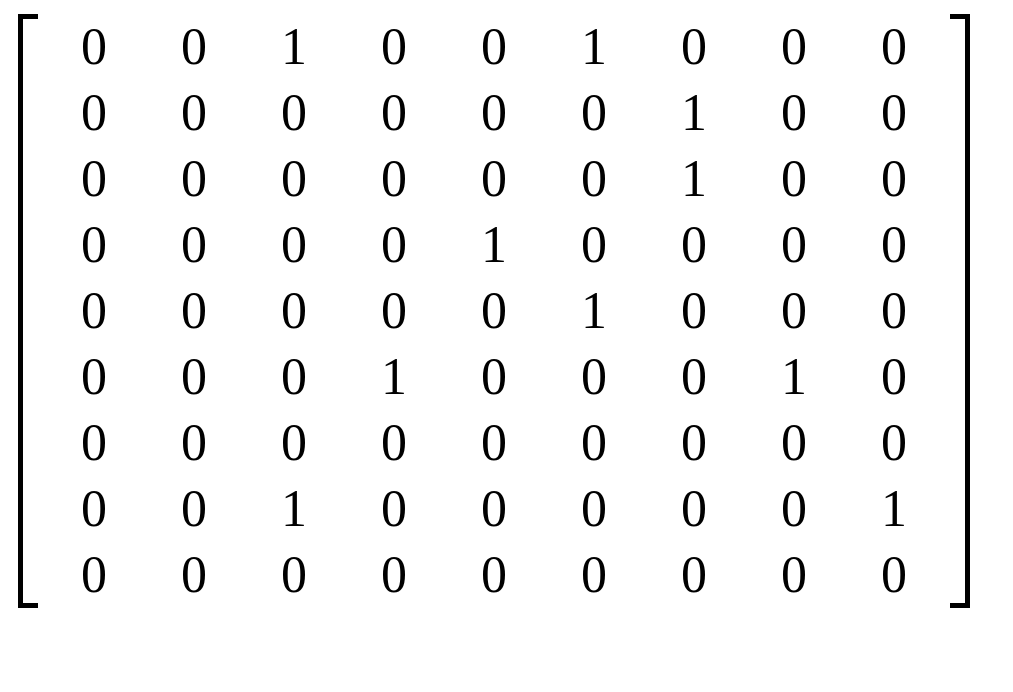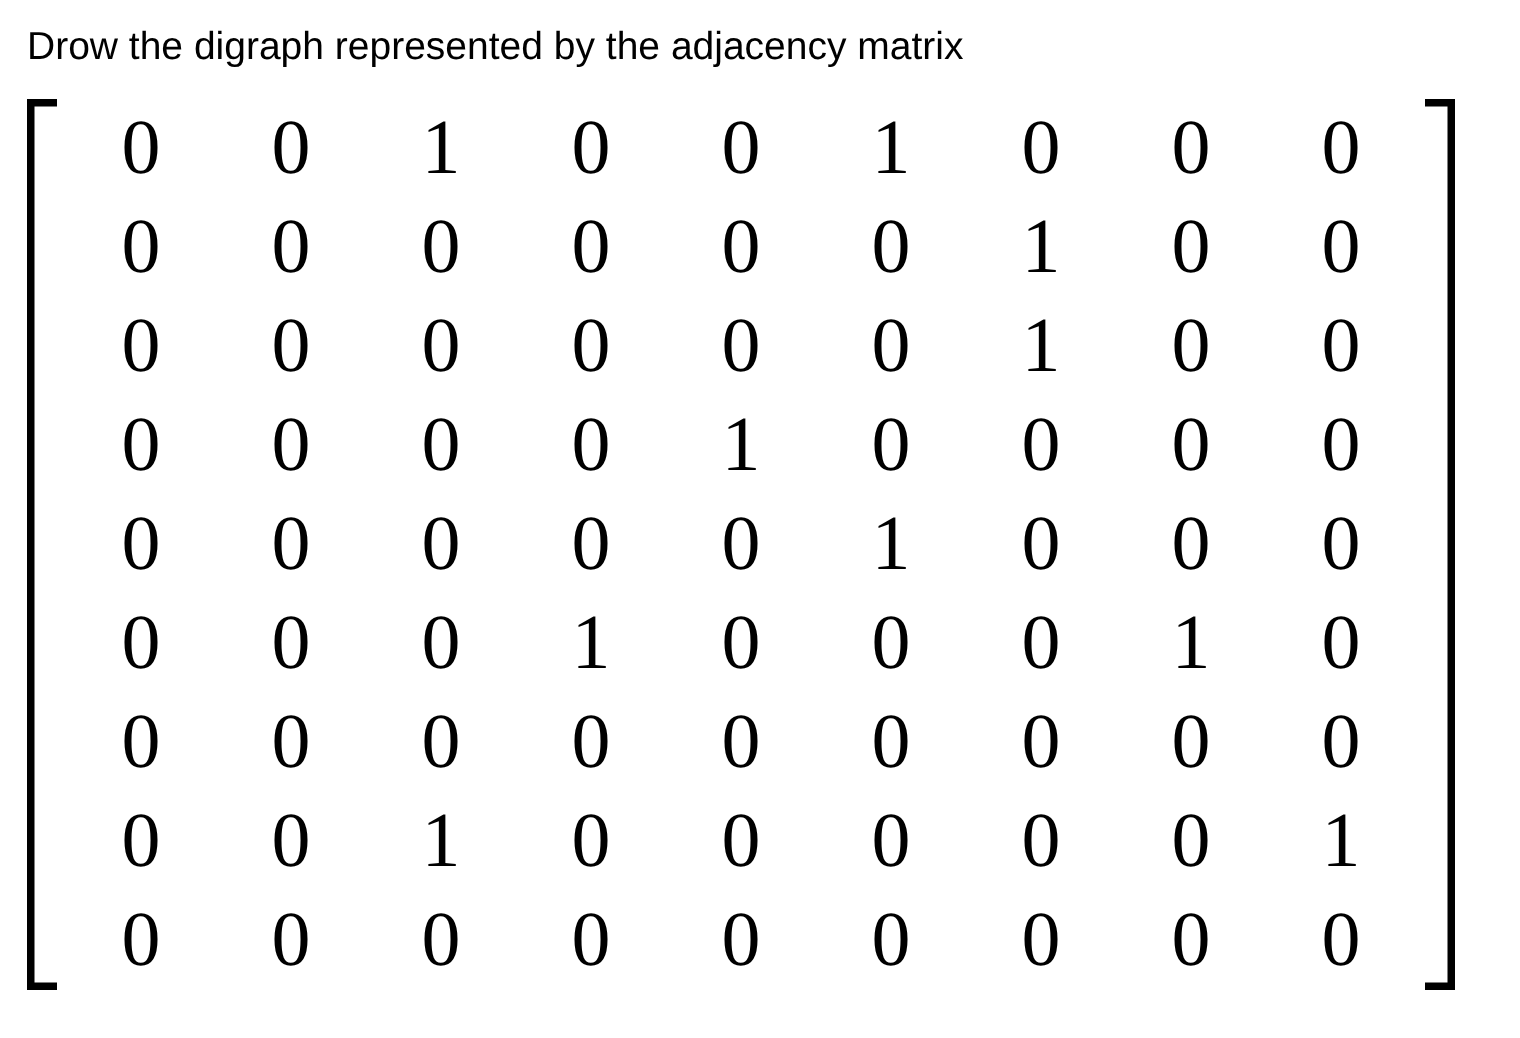--- a/index.html
+++ b/index.html
@@ -79,21 +79,20 @@
     height: 66px;
     padding: 0;
     font-weight: 400;
   }
 </style>
 </head>
 <body>
 
 <div class="page">
 
-  <div class="prompt">Drow the digraph represented by the adjacency matrix</div>
 
   <div class="matrix-wrap">
 
     <div class="bracket left">
         <span></span>
       </div>
 
     <table class="matrix">
       <tbody>
         <tr>

